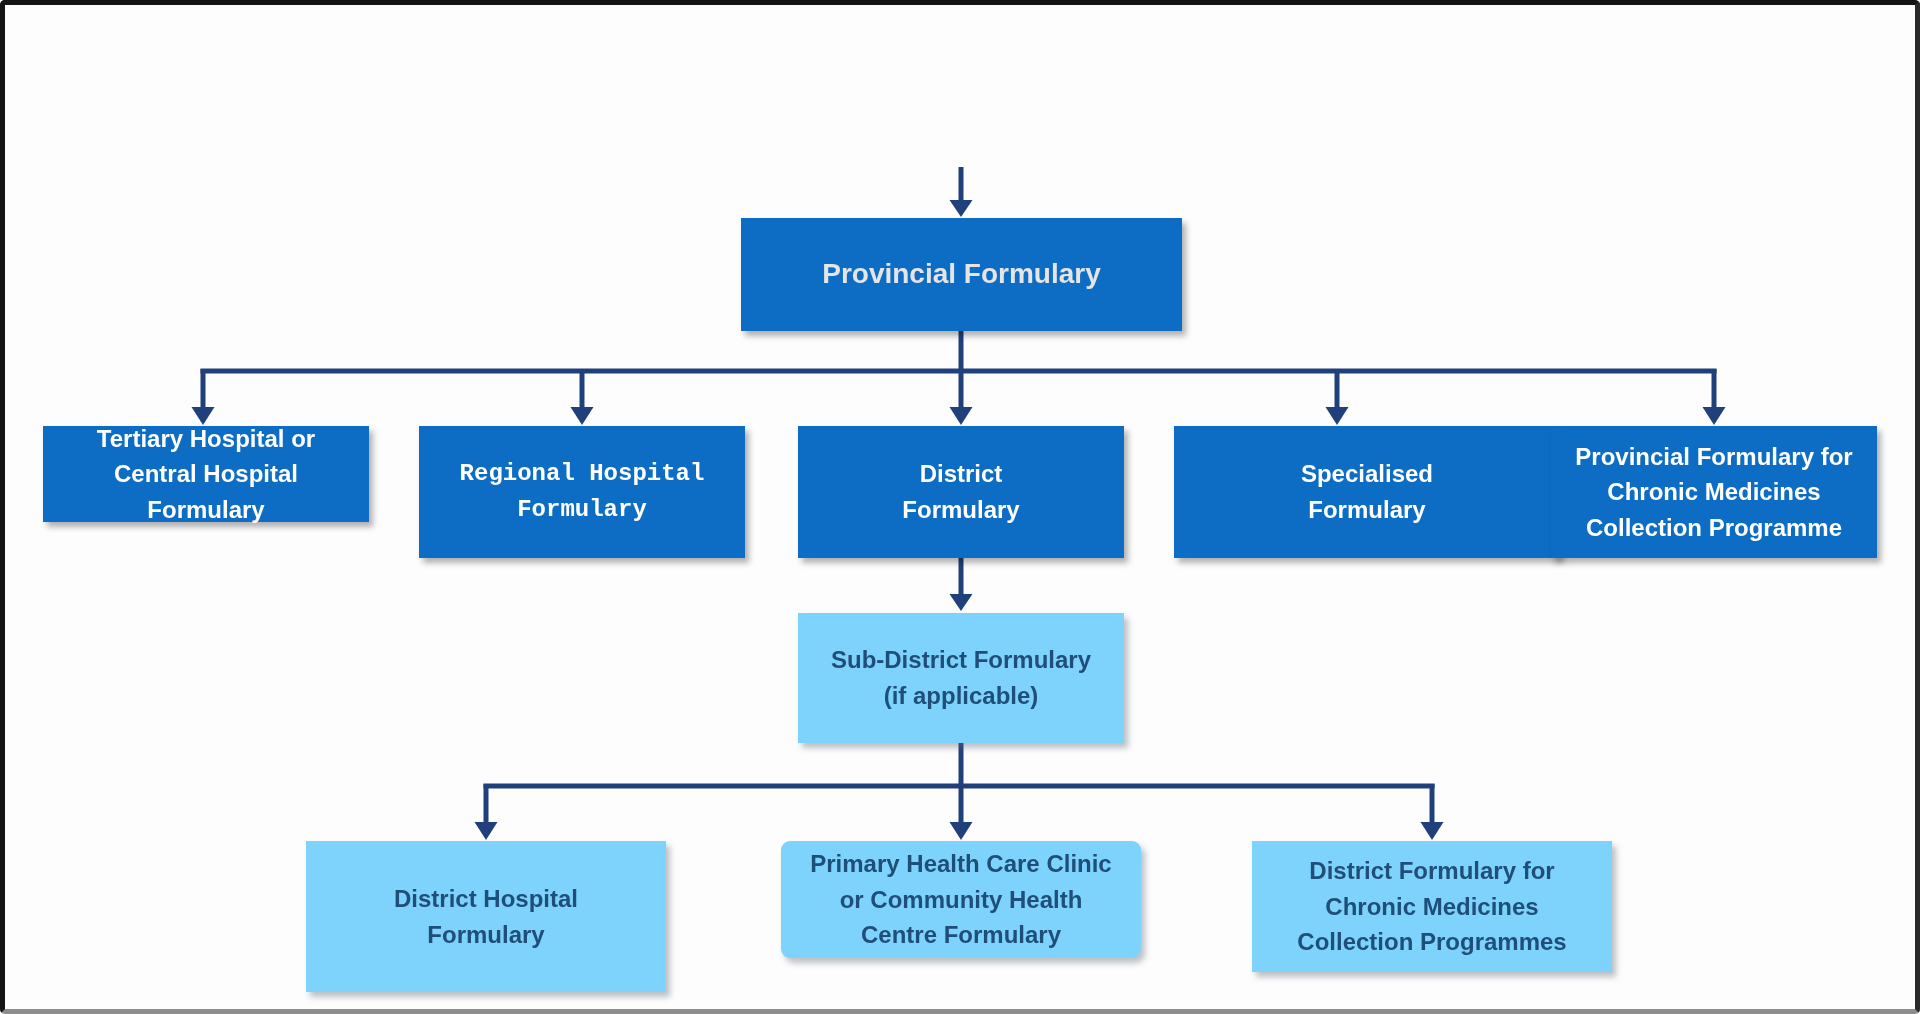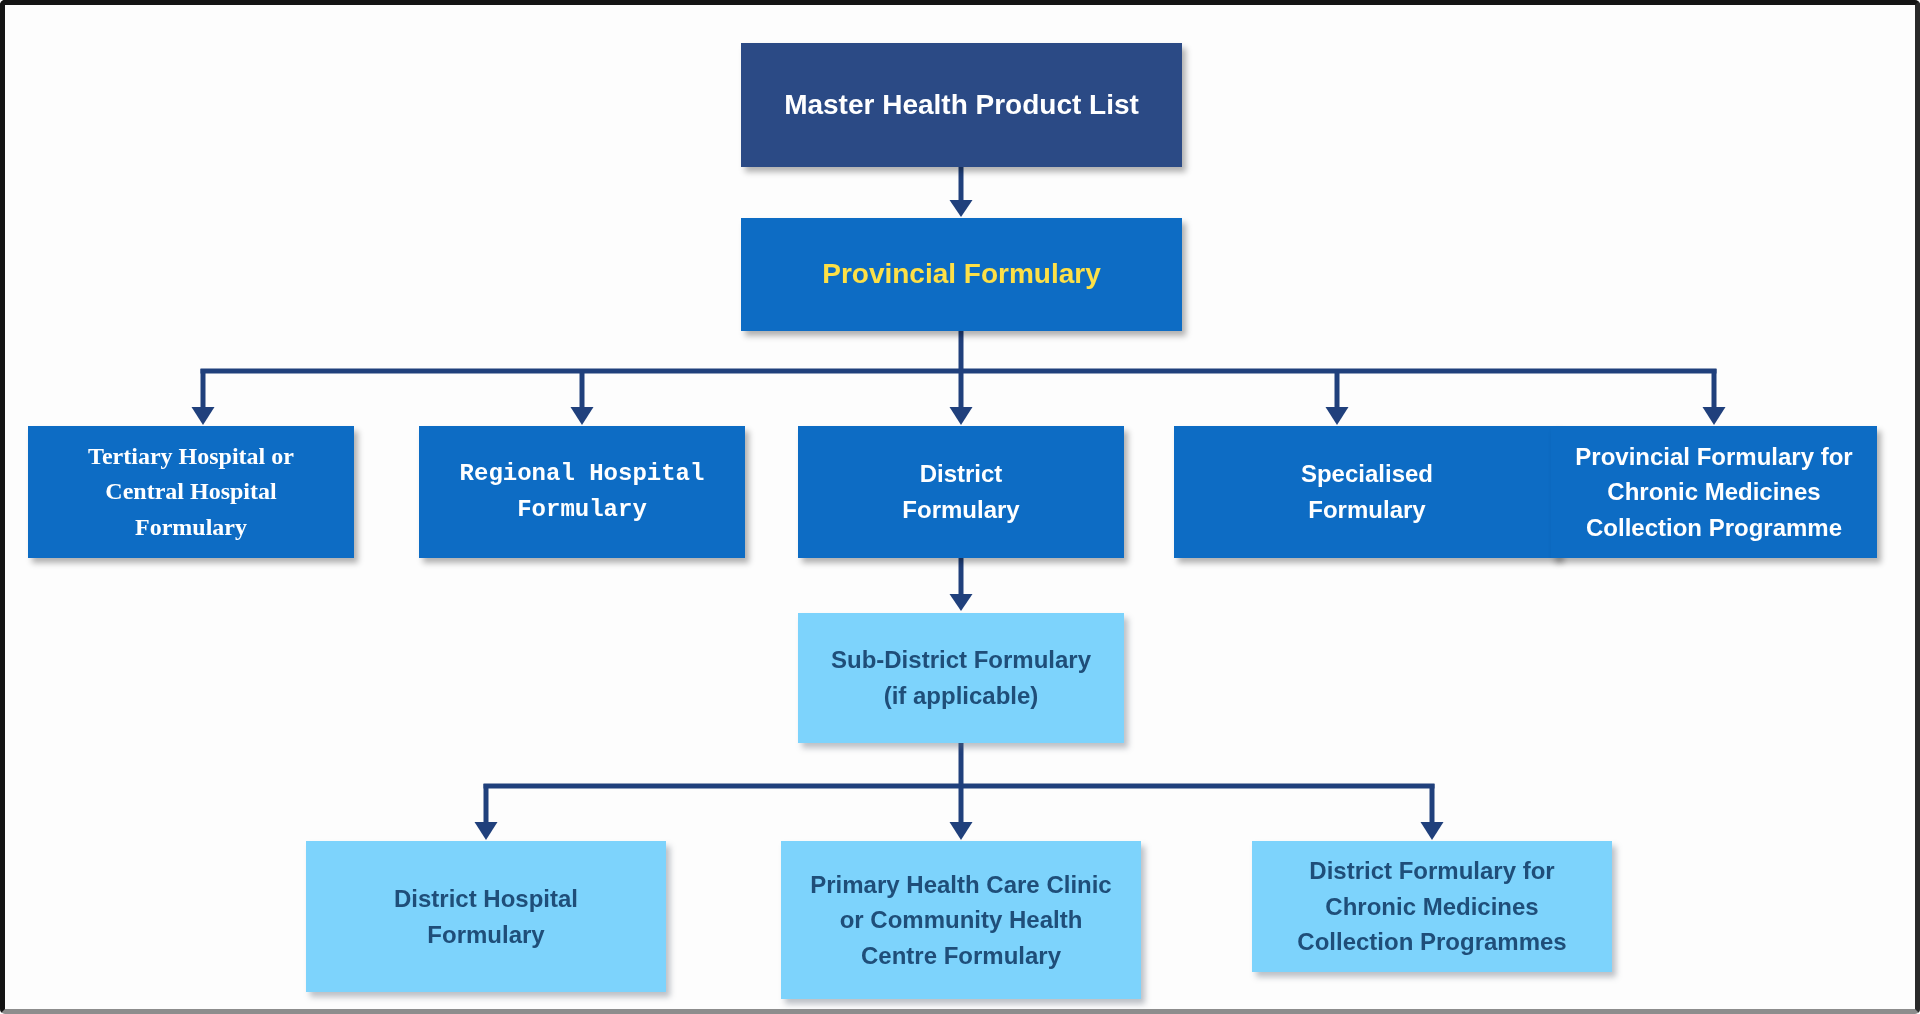--- a/index.html
+++ b/index.html
@@ -49,21 +49,21 @@
   }
   .lvl1 {
     background: #2B4A85;
     color: #ffffff;
     font-size: 28px;
     line-height: 1.45;
     box-shadow: 4px 5px 6px rgba(0,0,0,0.30);
   }
   .lvl2 {
     background: #0D6CC4;
-    color: #fde047;
+    color: #e5e5e5;
     font-size: 28px;
     line-height: 1.45;
     box-shadow: 4px 5px 6px rgba(0,0,0,0.30);
   }
   .lvl3 {
     background: #0D6CC4;
     color: #ffffff;
     font-size: 24px;
     line-height: 1.48;
     box-shadow: 4px 5px 6px rgba(0,0,0,0.30);
@@ -71,28 +71,28 @@
   .lvl4 {
     background: #7dd3fc;
     color: #1F4E79;
     font-size: 24px;
     line-height: 1.48;
     box-shadow: 4px 5px 6px rgba(90,100,115,0.40);
   }
   
   #node-master            { left: 736px; top: 38px;  width: 441px; height: 124px; }
   #node-provincial        { left: 736px; top: 213px; width: 441px; height: 113px; }
-  #node-tertiary          { left: 23px;   top: 421px; width: 326px; height: 132px; font-family: Liberation Serif, serif; }
+  #node-tertiary          { left: 38px;   top: 421px; width: 326px; height: 96px; }
   #node-regional          { left: 414px;  top: 421px; width: 326px; height: 132px; font-family: Liberation Mono, monospace; }
   #node-district          { left: 793px;  top: 421px; width: 326px; height: 132px; align-items: center; }
   #node-specialised       { left: 1169px; top: 421px; width: 386px; height: 132px; }
   #node-prov-chronic      { left: 1546px; top: 421px; width: 326px; height: 132px; }
   #node-subdistrict       { left: 793px;  top: 608px; width: 326px; height: 130px; }
   #node-district-hospital { left: 301px;  top: 836px; width: 360px; height: 151px; }
-  #node-phc-clinic        { left: 776px;  top: 836px; width: 360px; height: 158px; }
+  #node-phc-clinic        { left: 776px;  top: 836px; width: 360px; height: 117px; border-radius: 9px; }
   #node-district-chronic  { left: 1247px; top: 836px; width: 360px; height: 131px; }
 </style>
 </head>
 <body>
 
 <div class="frame">
   <div class="canvas">
 
     <svg class="connector-layer" viewBox="0 0 1910 1004" xmlns="http://www.w3.org/2000/svg">
       <g stroke="#20407C" stroke-width="5" fill="#20407C">
@@ -144,23 +144,20 @@
           <line x1="956" y1="781" x2="956" y2="818"></line>
           <polygon points="944.5,817 967.5,817 956,835" stroke="none"></polygon>
         </g>
         <g>
           <line x1="1427" y1="779" x2="1427" y2="818"></line>
           <polygon points="1415.5,817 1438.5,817 1427,835" stroke="none"></polygon>
         </g>
       </g>
     </svg>
 
-    <div class="box lvl1" id="node-master">
-      <span class="box-label">Master Health Product List</span>
-    </div>
 
     <div class="box lvl2" id="node-provincial">
       <span class="box-label">Provincial Formulary</span>
     </div>
 
     <div class="box lvl3" id="node-tertiary">
       <span class="box-label">Tertiary Hospital or
 Central Hospital
 Formulary</span>
     </div>

